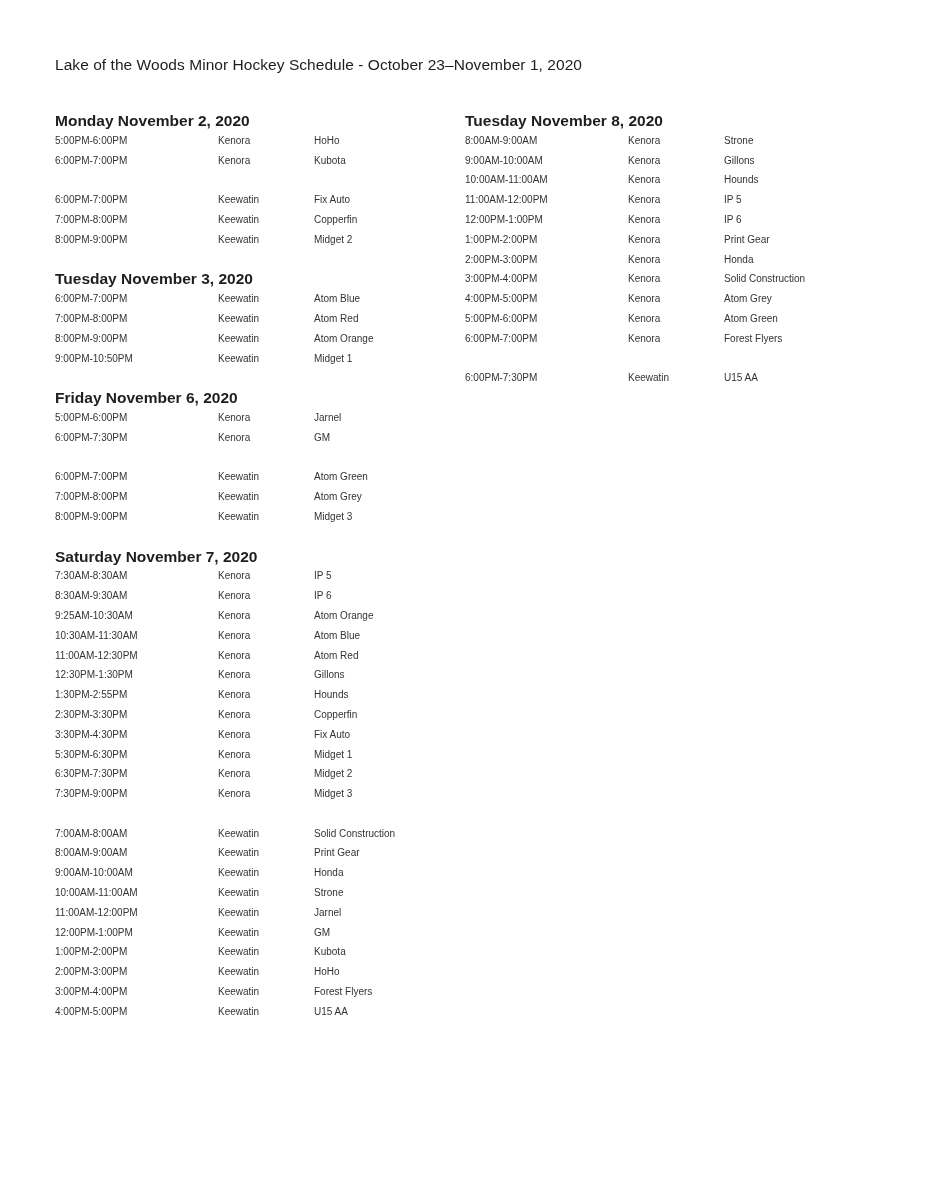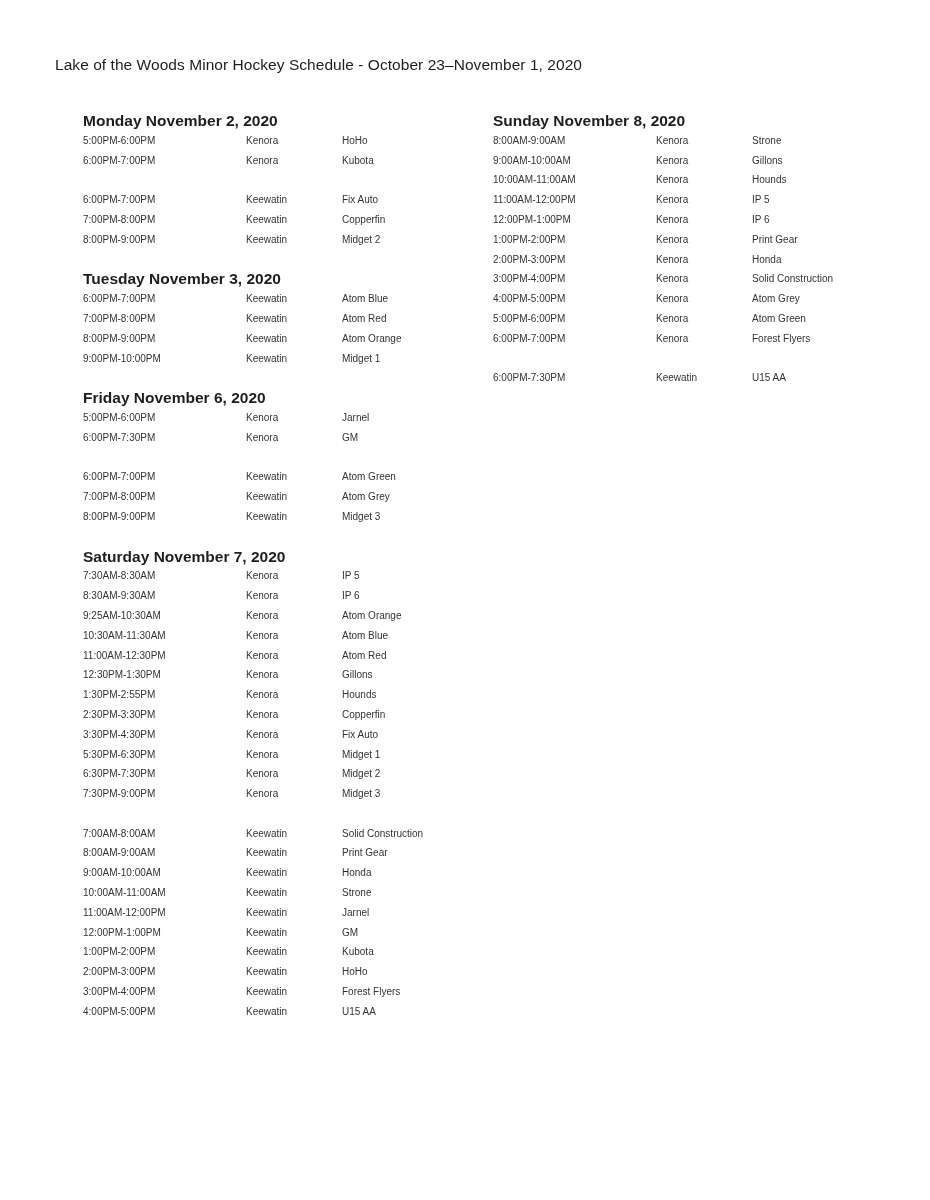--- a/index.html
+++ b/index.html
@@ -4,21 +4,21 @@
   <style>
     html, body { margin: 0; padding: 0; background: #ffffff; }
     body {
       width: 930px; height: 1200px; position: relative; overflow: hidden;
       font-family: "Liberation Sans", sans-serif; color: #2b2b2b;
     }
     .title {
       position: absolute; left: 55px; top: 56px;
       font-size: 15.5px; font-weight: normal; color: #1e1e1e; letter-spacing: 0.05px;
     }
-    .col { position: absolute; top: 111px; margin-left: 28px; }
+    .col { position: absolute; top: 111px; }
     .col.left { left: 55px; }
     .col.right { left: 465px; }
     .day-title {
       font-size: 15.5px; font-weight: bold; color: #1e1e1e;
       height: 19.8px; line-height: 19.8px; white-space: nowrap;
     }
     .row {
       height: 19.8px; line-height: 19.8px; font-size: 10px; color: #333;
       white-space: nowrap; position: relative;
     }
@@ -76,21 +76,21 @@
         <span class="time">7:00PM-8:00PM</span>
         <span class="loc">Keewatin</span>
         <span class="team">Atom Red</span>
       </div>
       <div class="row">
         <span class="time">8:00PM-9:00PM</span>
         <span class="loc">Keewatin</span>
         <span class="team">Atom Orange</span>
       </div>
       <div class="row">
-        <span class="time">9:00PM-10:00PM</span>
+        <span class="time">9:00PM-10:50PM</span>
         <span class="loc">Keewatin</span>
         <span class="team">Midget 1</span>
       </div>
     </div>
     <div class="section-gap"></div>
     <div>
       <div class="day-title">Friday November 6, 2020</div>
       <div class="row">
         <span class="time">5:00PM-6:00PM</span>
         <span class="loc">Kenora</span>
@@ -229,21 +229,21 @@
       </div>
       <div class="row">
         <span class="time">4:00PM-5:00PM</span>
         <span class="loc">Keewatin</span>
         <span class="team">U15 AA</span>
       </div>
     </div>
   </div>
 <div class="col right">
     <div>
-      <div class="day-title">Sunday November 8, 2020</div>
+      <div class="day-title">Tuesday November 8, 2020</div>
       <div class="row">
         <span class="time">8:00AM-9:00AM</span>
         <span class="loc">Kenora</span>
         <span class="team">Strone</span>
       </div>
       <div class="row">
         <span class="time">9:00AM-10:00AM</span>
         <span class="loc">Kenora</span>
         <span class="team">Gillons</span>
       </div>

